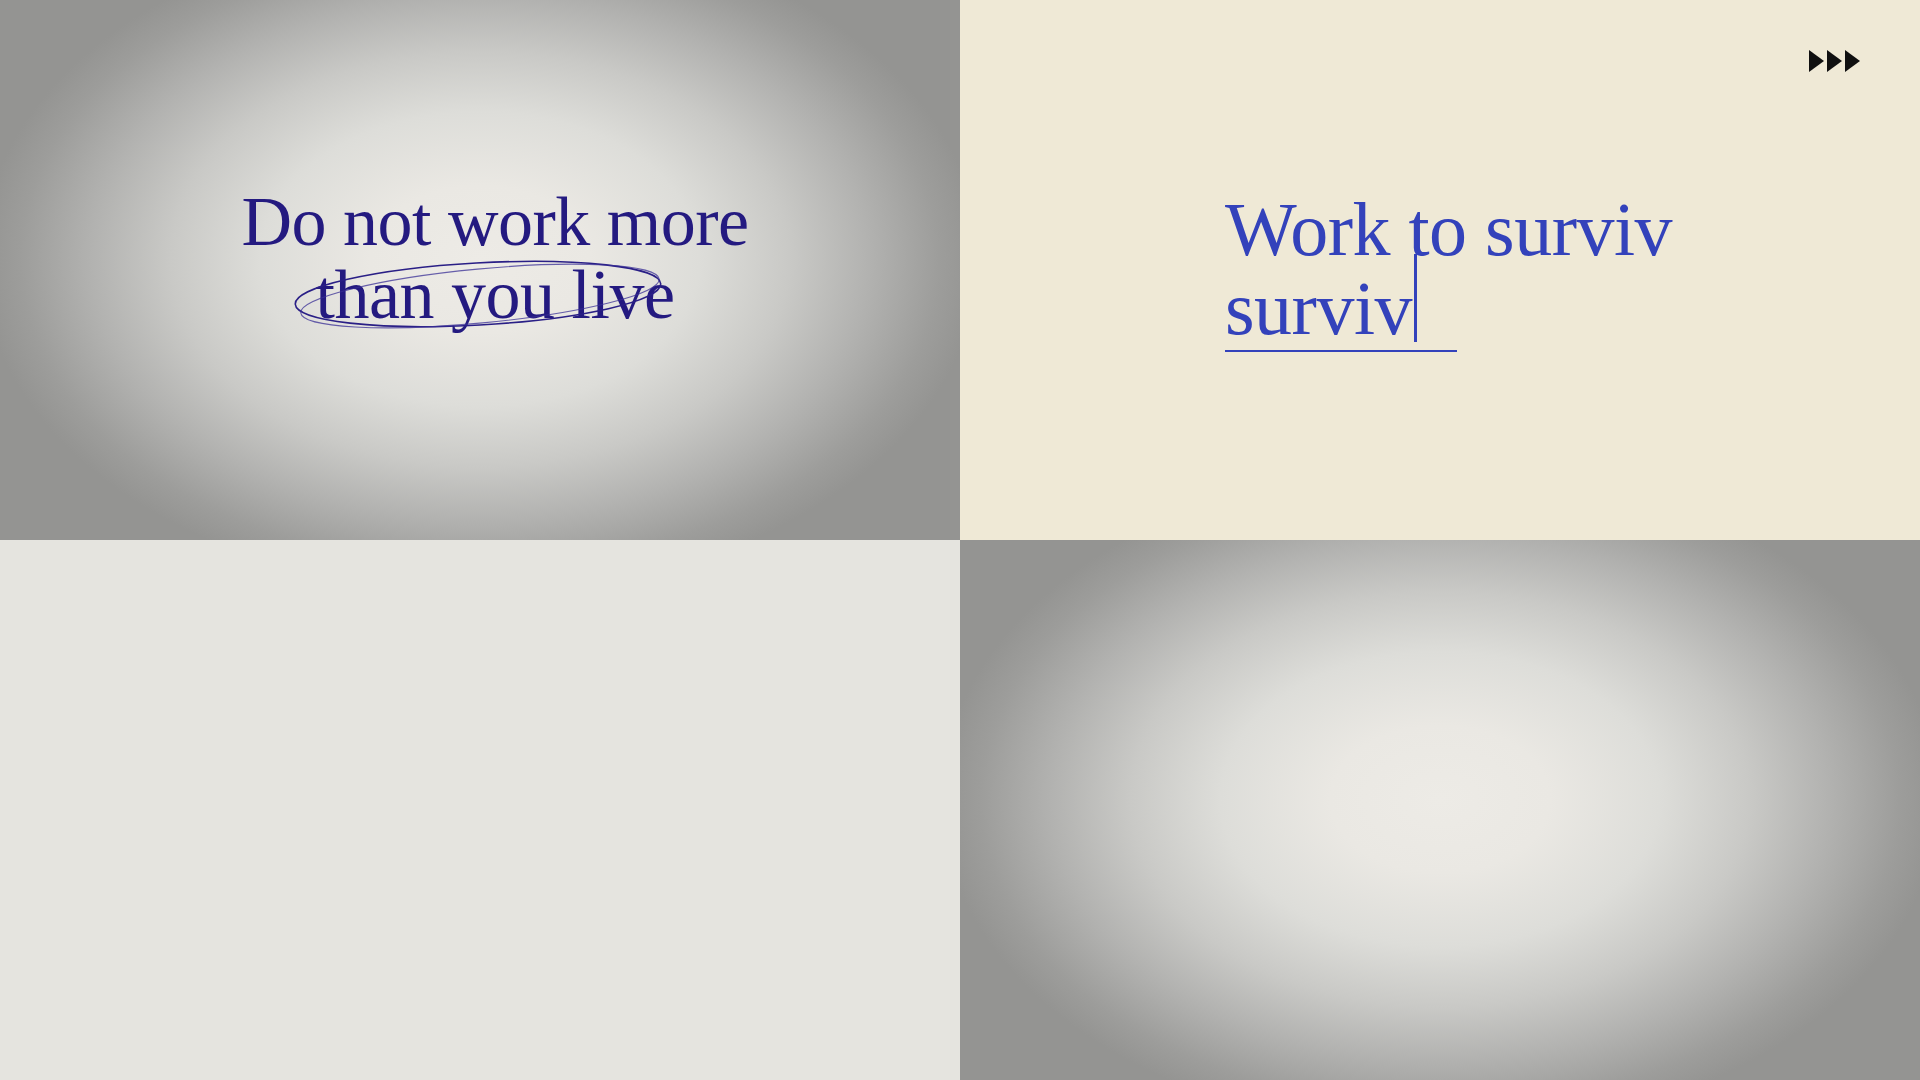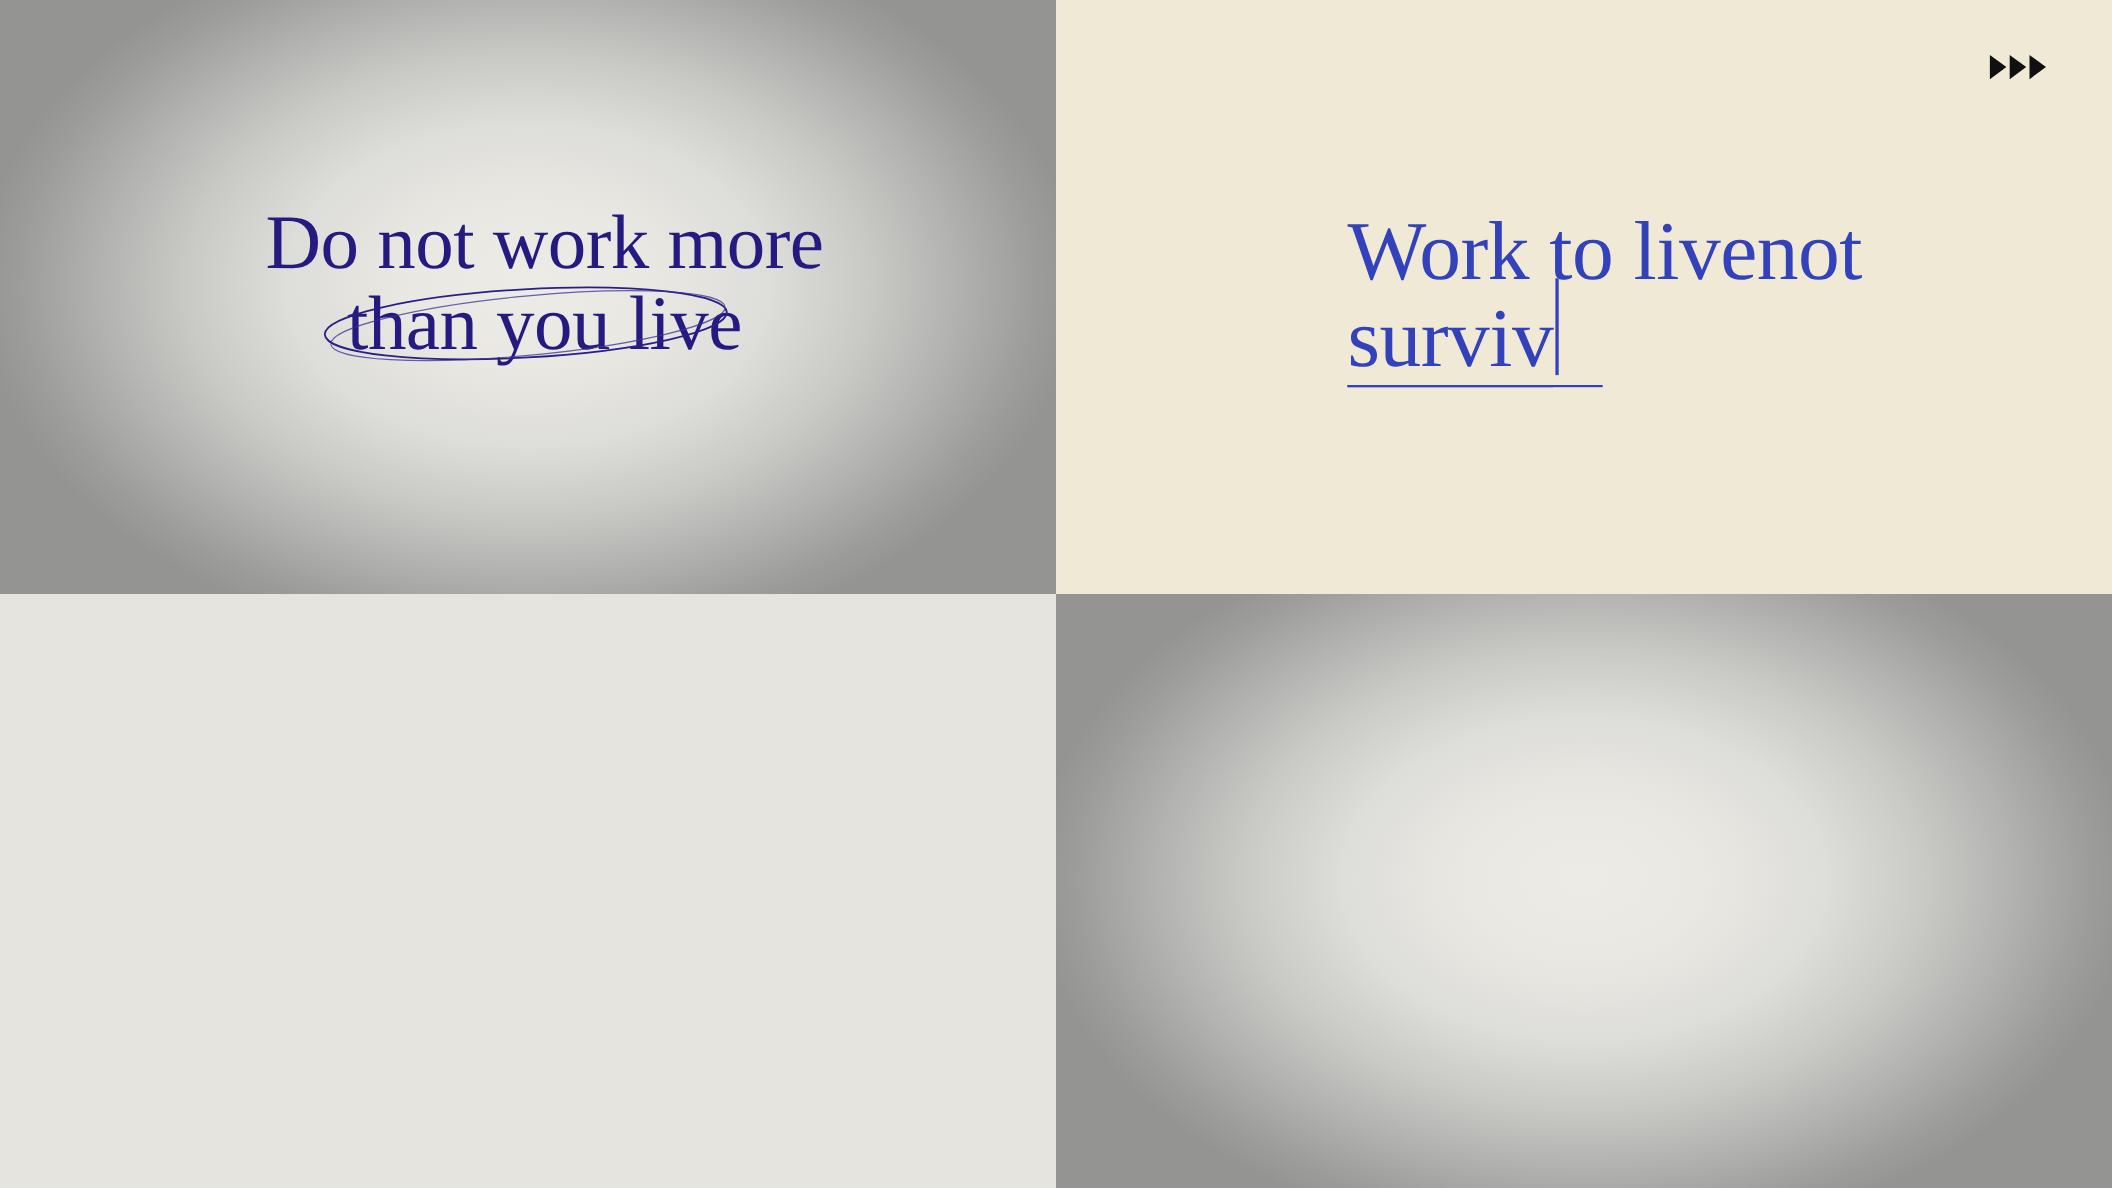--- a/index.html
+++ b/index.html
@@ -142,21 +142,21 @@
 
   <div class="panel panel-cream">
 
     <div id="p2-arrows">
       <span class="tri"></span>
       <span class="tri"></span>
       <span class="tri"></span>
     </div>
 
     <div id="p2-text">
-      <div>Work to livenot</div>
+      <div>Work to surviv</div>
       <div>
         <span id="p2-line2wrap">
           <span>surviv</span>
           <span id="p2-underline-ext"></span>
         </span><span id="p2-caret"></span>
       </div>
     </div>
   </div>
 
   <div class="panel panel-flat">

